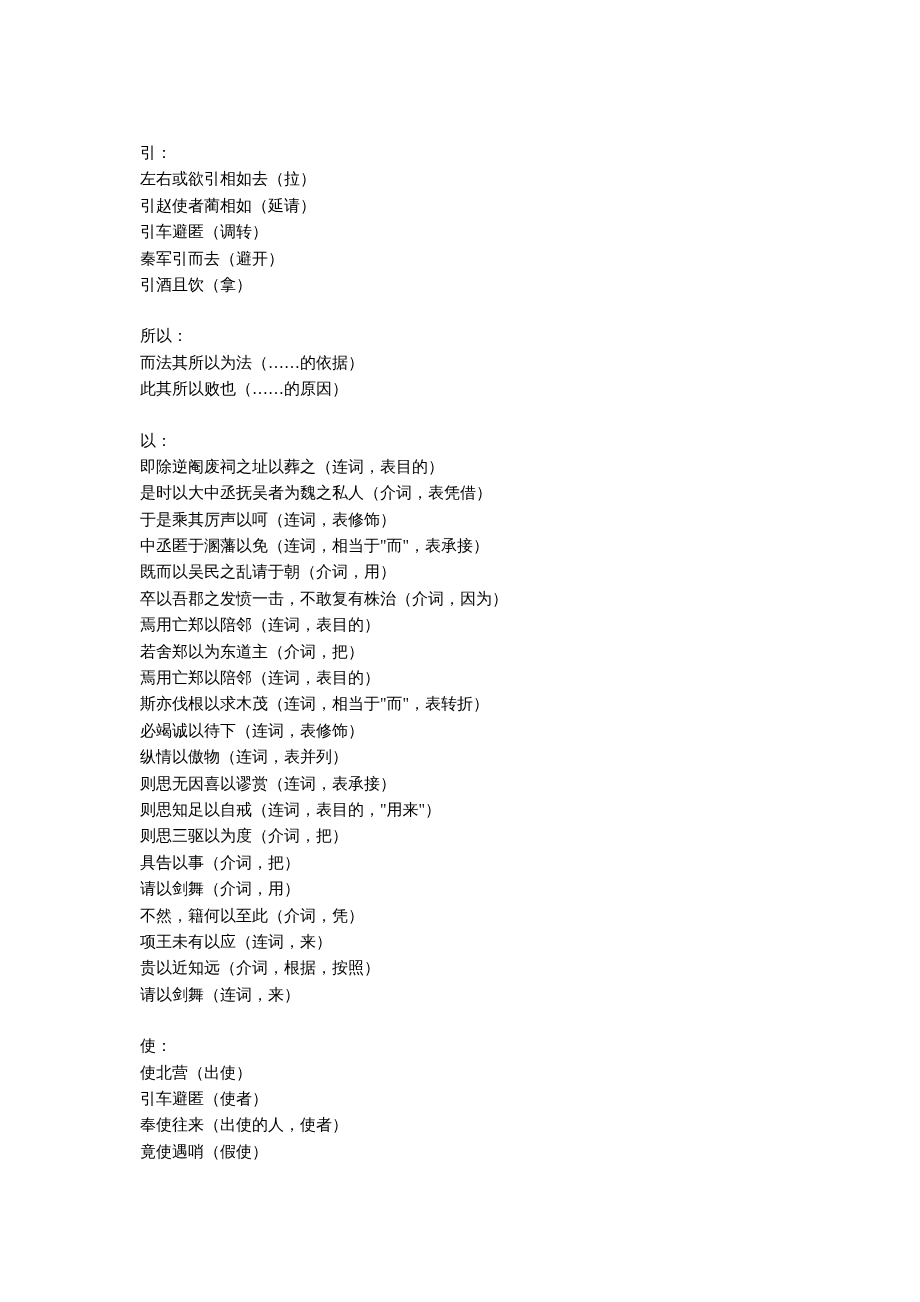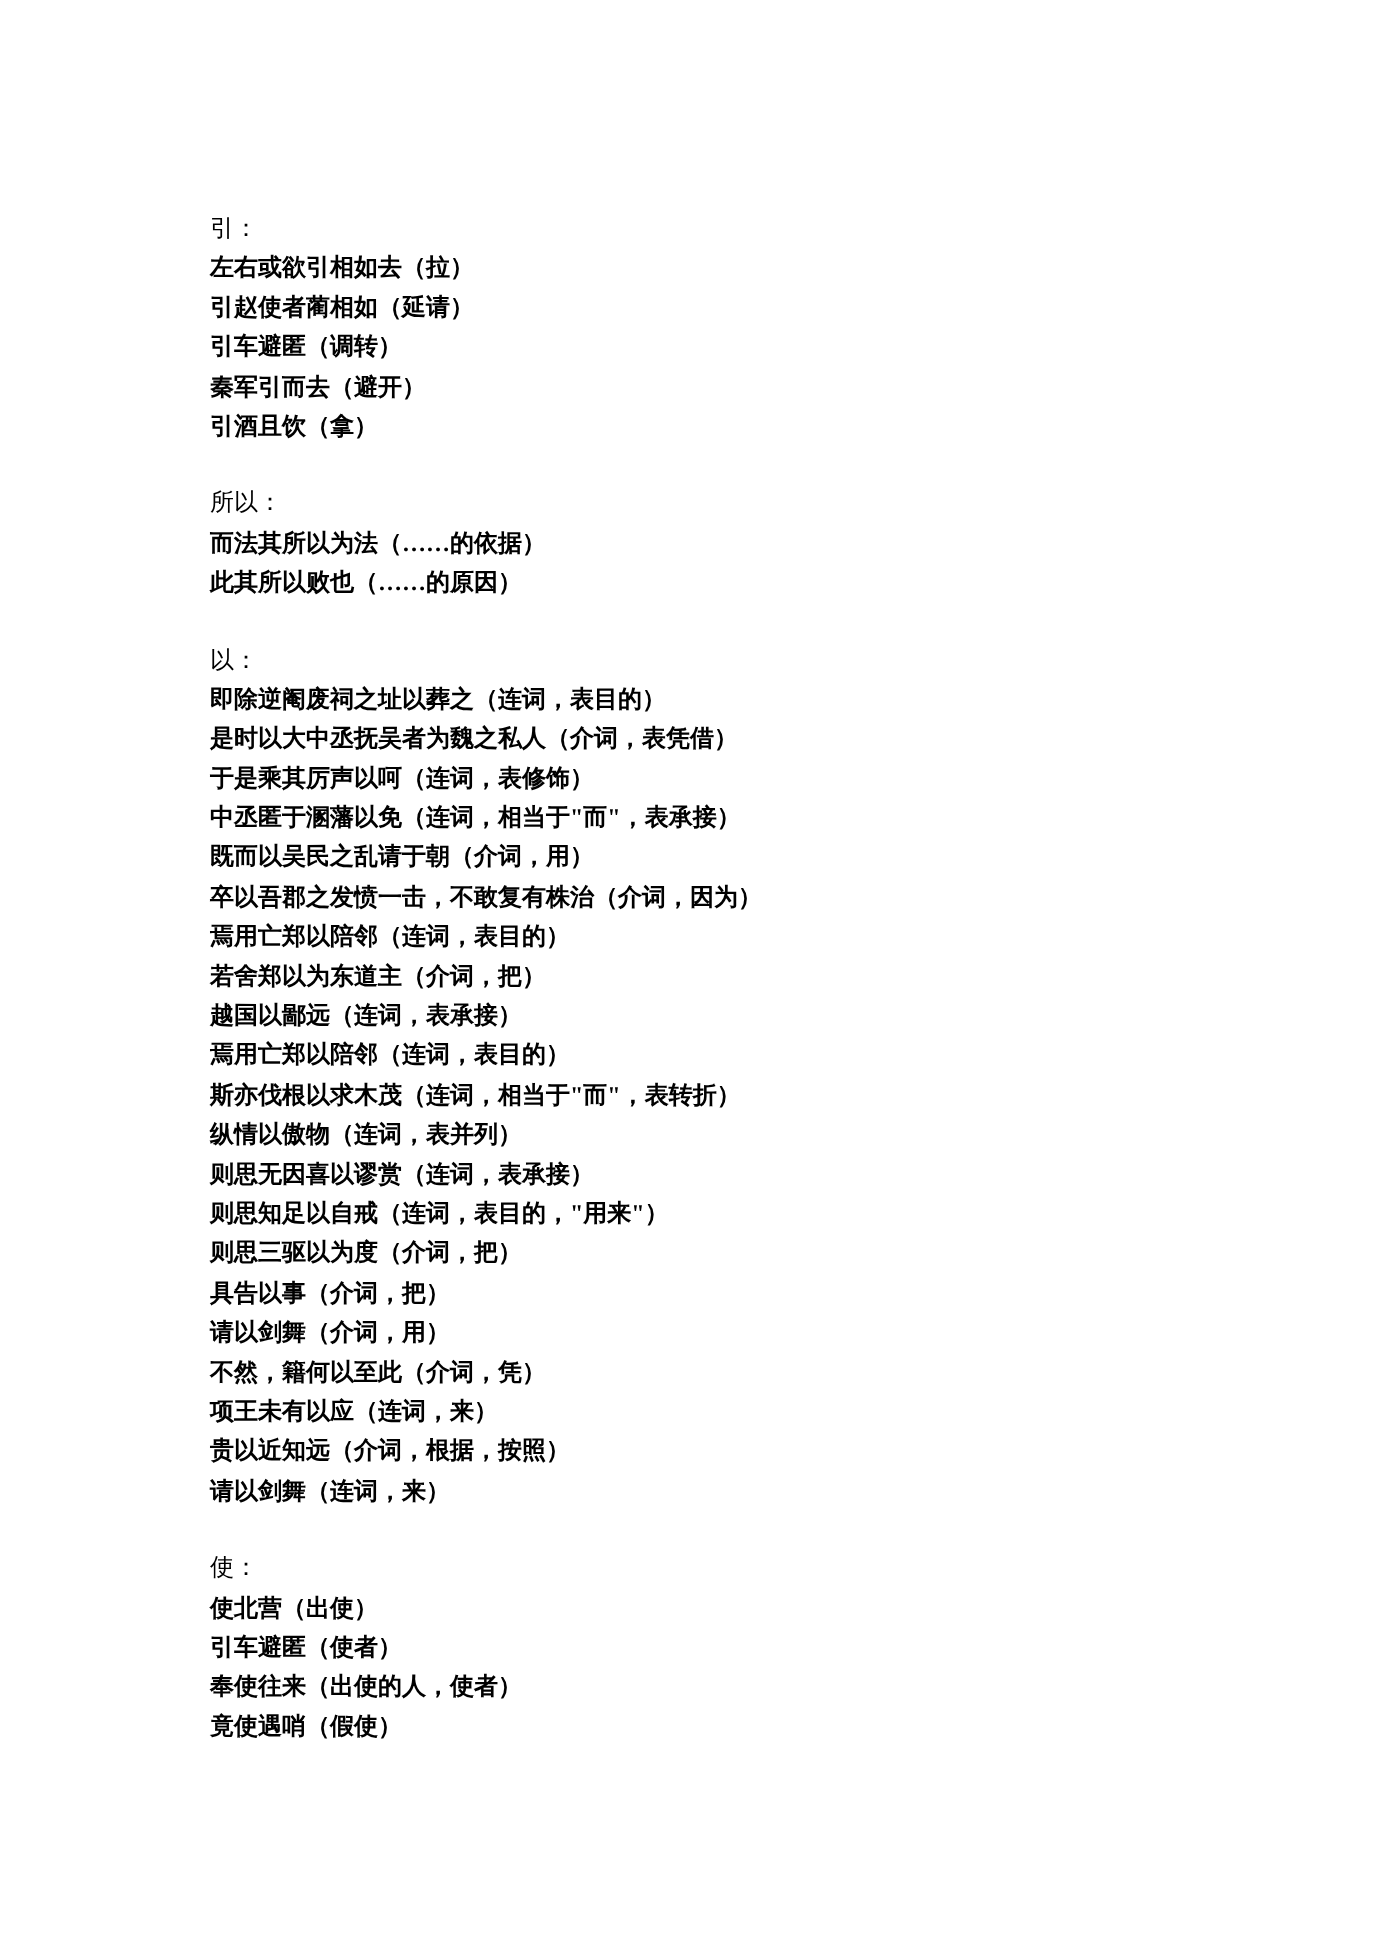--- a/index.html
+++ b/index.html
@@ -18,21 +18,20 @@
       padding: 140px 140px 0 140px;
     }
     .section {
       margin-bottom: 25px;
     }
     .heading {
       display: block;
     }
     .line {
       display: block;
-      font-weight: bold;
     }
   </style>
 </head>
 <body>
 
 <div id="content">
     <div class="section">
       <span class="heading">引：</span>
       <span class="line">左右或欲引相如去（拉）</span>
       <span class="line">引赵使者蔺相如（延请）</span>
@@ -48,23 +47,23 @@
     <div class="section">
       <span class="heading">以：</span>
       <span class="line">即除逆阉废祠之址以葬之（连词，表目的）</span>
       <span class="line">是时以大中丞抚吴者为魏之私人（介词，表凭借）</span>
       <span class="line">于是乘其厉声以呵（连词，表修饰）</span>
       <span class="line">中丞匿于溷藩以免（连词，相当于"而"，表承接）</span>
       <span class="line">既而以吴民之乱请于朝（介词，用）</span>
       <span class="line">卒以吾郡之发愤一击，不敢复有株治（介词，因为）</span>
       <span class="line">焉用亡郑以陪邻（连词，表目的）</span>
       <span class="line">若舍郑以为东道主（介词，把）</span>
-      <span class="line">越国以鄙远（连词，表承接）</span>
       <span class="line">焉用亡郑以陪邻（连词，表目的）</span>
       <span class="line">斯亦伐根以求木茂（连词，相当于"而"，表转折）</span>
+      <span class="line">必竭诚以待下（连词，表修饰）</span>
       <span class="line">纵情以傲物（连词，表并列）</span>
       <span class="line">则思无因喜以谬赏（连词，表承接）</span>
       <span class="line">则思知足以自戒（连词，表目的，"用来"）</span>
       <span class="line">则思三驱以为度（介词，把）</span>
       <span class="line">具告以事（介词，把）</span>
       <span class="line">请以剑舞（介词，用）</span>
       <span class="line">不然，籍何以至此（介词，凭）</span>
       <span class="line">项王未有以应（连词，来）</span>
       <span class="line">贵以近知远（介词，根据，按照）</span>
       <span class="line">请以剑舞（连词，来）</span>

